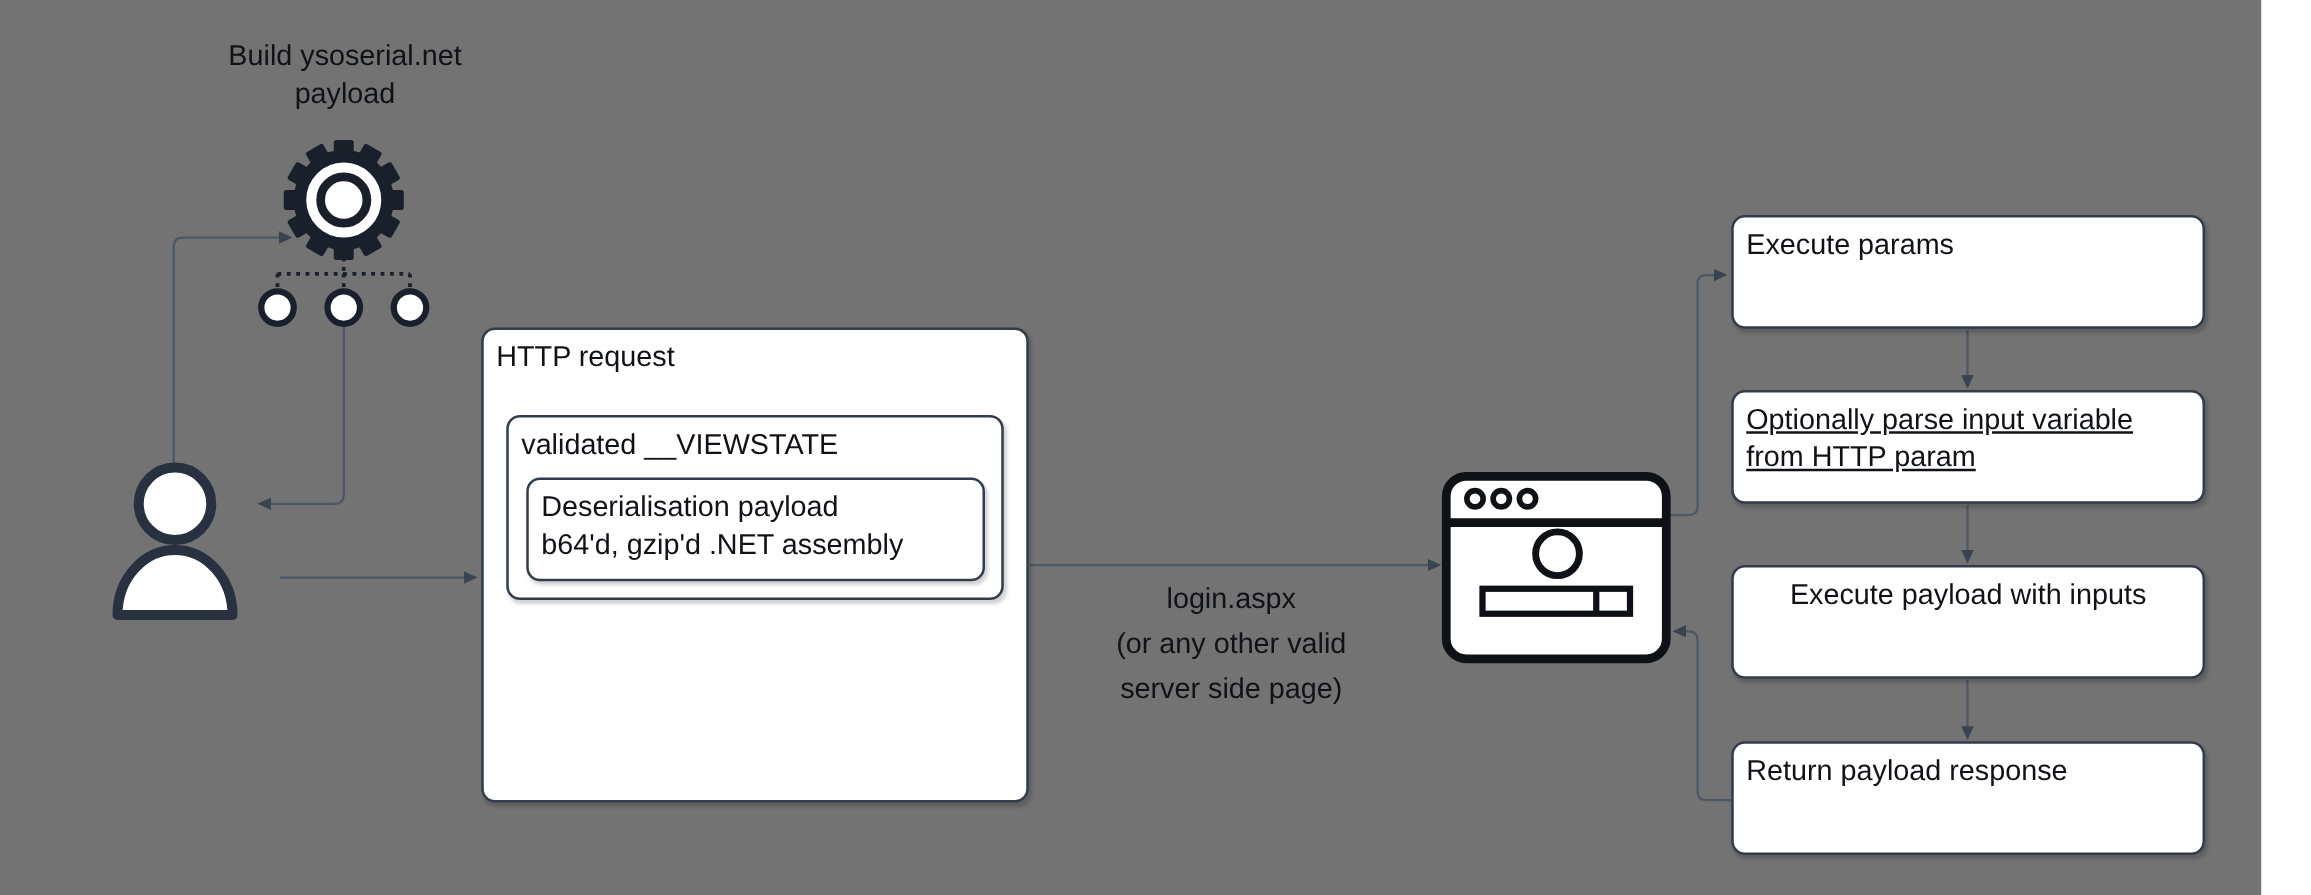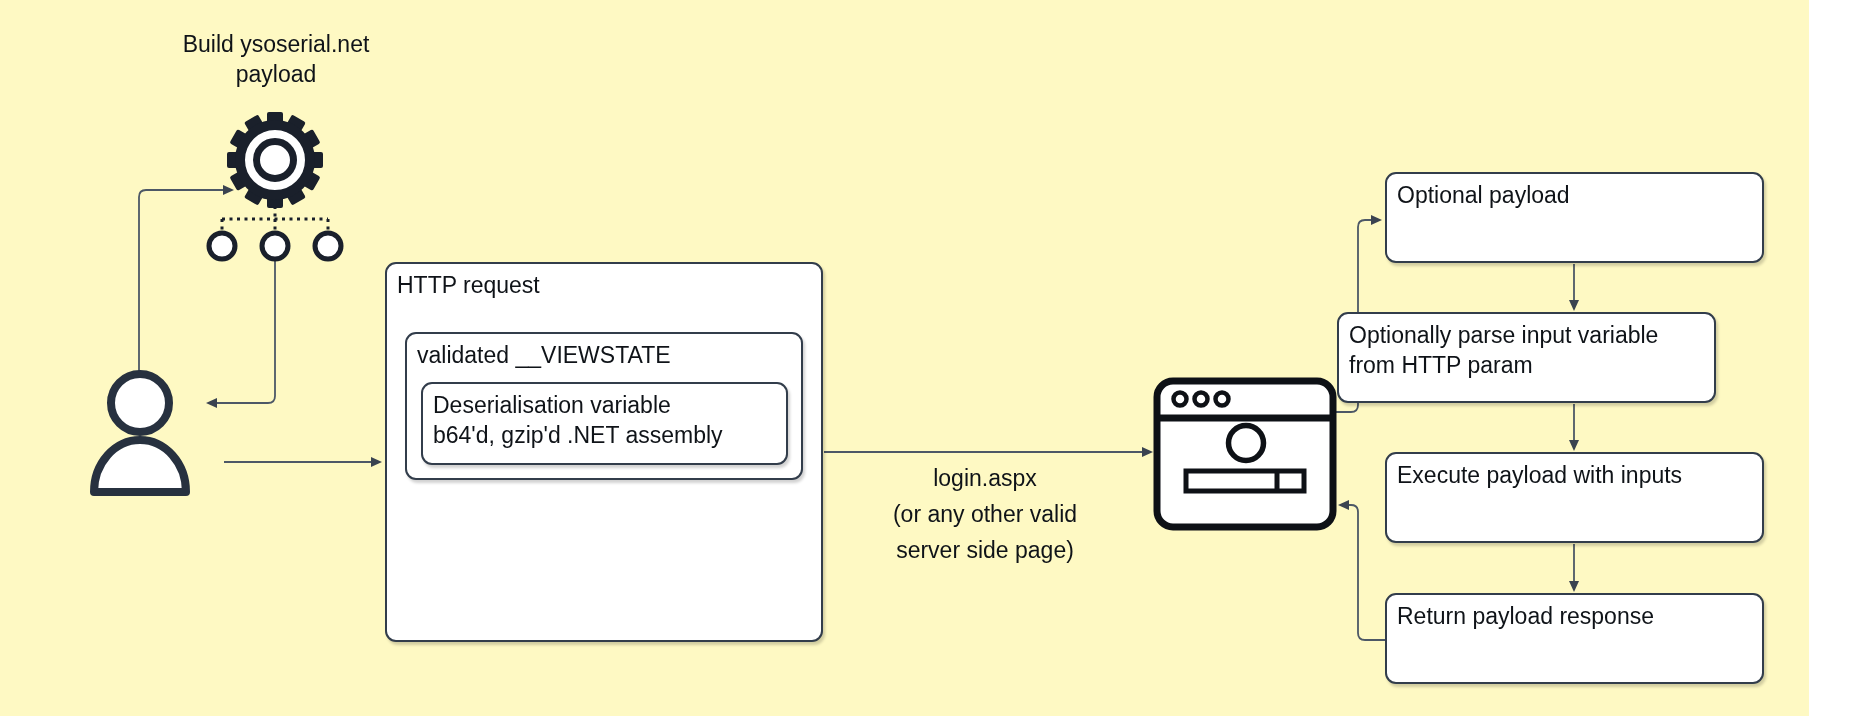--- a/index.html
+++ b/index.html
@@ -1,19 +1,19 @@
 <!DOCTYPE html>
 <html><head>
 <meta charset="utf-8">
 <style>
   html,body{margin:0;padding:0;background:#ffffff;}
   #canvas{
     position:relative;
     width:1809px;height:716px;
-    background:#fef9c3;
+    background:#737373;
     overflow:hidden;
     font-family:"Liberation Sans", sans-serif;
     color:#101419;
   }
   #connector-layer{position:absolute;left:0;top:0;}
   .box{
     position:absolute;
     background:#ffffff;
     border:2px solid #323d4b;
     border-radius:11px;
@@ -111,22 +111,22 @@
   </svg>
 
   <div class="label" style="left:126px;top:29px;width:300px;">Build ysoserial.net
 payload</div>
   <div class="label tight" style="left:830px;top:460px;width:310px;">login.aspx
 (or any other valid
 server side page)</div>
 
   <div class="box" style="left:385px;top:262px;width:438px;height:380px;">HTTP request</div>
   <div class="box" style="left:405px;top:332px;width:398px;height:148px;">validated __VIEWSTATE</div>
-  <div class="box" style="left:421px;top:382px;width:367px;height:83px;">Deserialisation variable
+  <div class="box" style="left:421px;top:382px;width:367px;height:83px;">Deserialisation payload
 b64'd, gzip'd .NET assembly</div>
 
-  <div class="box" style="left:1385px;top:172px;width:379px;height:91px;">Optional payload</div>
-  <div class="box" style="left:1337px;top:312px;width:379px;height:91px;">Optionally parse input variable
+  <div class="box" style="left:1385px;top:172px;width:379px;height:91px;">Execute params</div>
+  <div class="box" style="left:1385px;top:312px;width:379px;height:91px;text-decoration:underline;">Optionally parse input variable
 from HTTP param</div>
-  <div class="box" style="left:1385px;top:452px;width:379px;height:91px;">Execute payload with inputs</div>
+  <div class="box" style="left:1385px;top:452px;width:379px;height:91px;text-align:center;">Execute payload with inputs</div>
   <div class="box" style="left:1385px;top:593px;width:379px;height:91px;">Return payload response</div>
 
 </div>
 
 </body></html>

